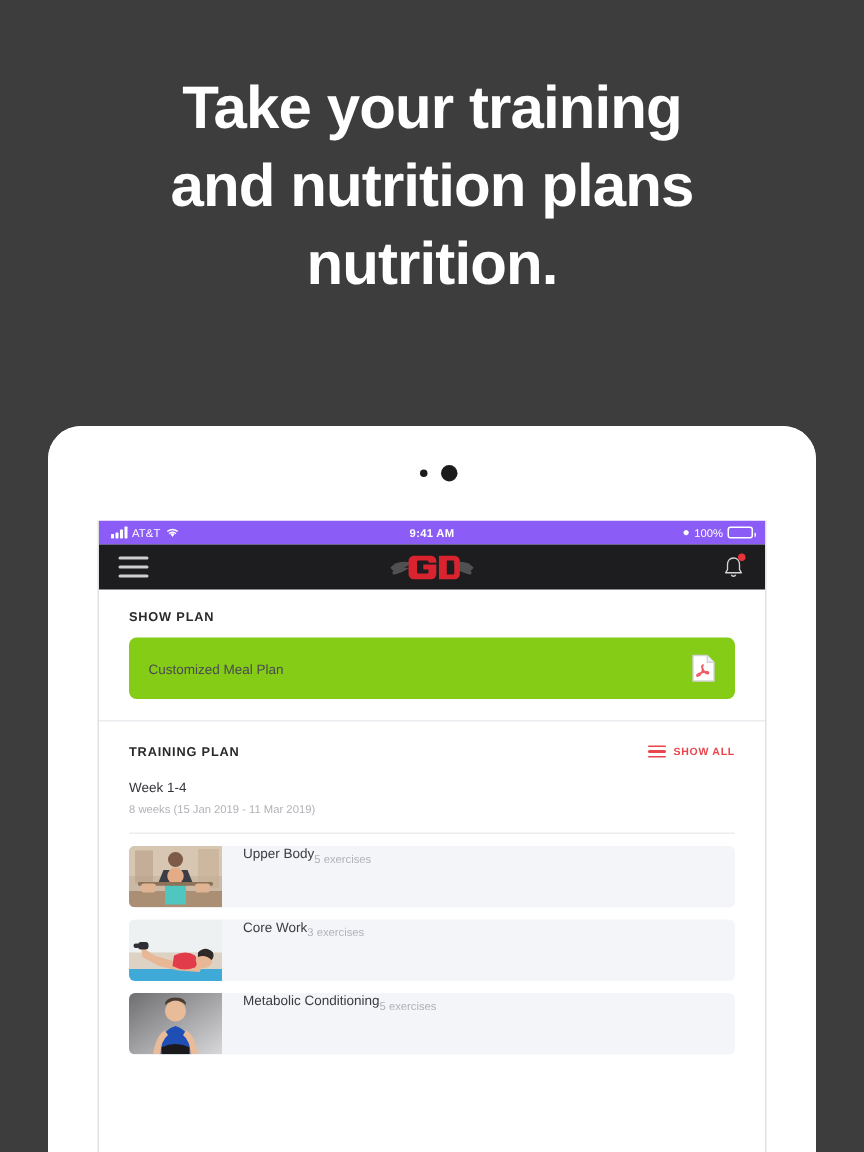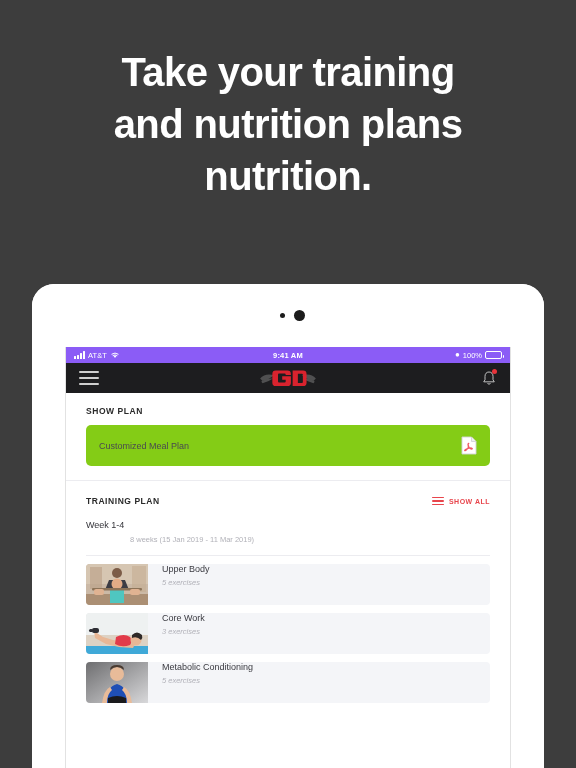--- a/index.html
+++ b/index.html
@@ -138,36 +138,36 @@
   }
   .show-all {
     margin-left: auto; display: flex; align-items: center; gap: 5px; cursor: pointer;
   }
   .show-all-icon { width: 12px; display: flex; flex-direction: column; gap: 2px; }
   .show-all-icon span { display: block; height: 1.5px; background: #e8454c; border-radius: 1px; }
   .show-all-label { font-size: 7px; font-weight: bold; color: #e8454c; letter-spacing: 0.5px; }
 
   .week-block { padding: 14px 20px 0 20px; }
   .week-label { font-size: 9px; color: #34343a; font-weight: 500; }
-  .week-sub { font-size: 7.5px; color: #b1b1b8; margin-top: 5px; margin-left: 44px; }
+  .week-sub { font-size: 7.5px; color: #b1b1b8; margin-top: 5px; }
 
   .week-divider { height: 1px; background: #ececf0; margin: 11px 20px 0 20px; }
 
   .workout-list { padding: 8px 20px 0 20px; }
   .workout-row {
     display: flex; align-items: stretch;
     background: #f4f5f8; border-radius: 4px;
     margin-bottom: 8px; height: 41px;
     overflow: hidden; cursor: pointer;
   }
   .thumb { width: 62px; min-width: 62px; height: 41px; position: relative; overflow: hidden; }
   .thumb svg { display: block; width: 100%; height: 100%; }
-  .workout-meta { display: flex; flex-direction: column; justify-content: flex-start; padding-left: 14px; }
+  .workout-meta { display: flex; flex-direction: row; justify-content: center; padding-left: 14px; }
   .workout-name { font-size: 9px; color: #3b3b41; }
-  .workout-count { font-size: 7.5px; color: #b1b1b8; margin-top: 4px; font-style: italic; }
+  .workout-count { font-size: 7.5px; color: #b1b1b8; margin-top: 4px; }
 </style>
 </head>
 <body>
 
 <div class="page">
 
   <div class="headline">
     <span class="hl-line">Take your training</span>
     <span class="hl-line">and nutrition plans</span>
     <span class="hl-line">nutrition.</span>

